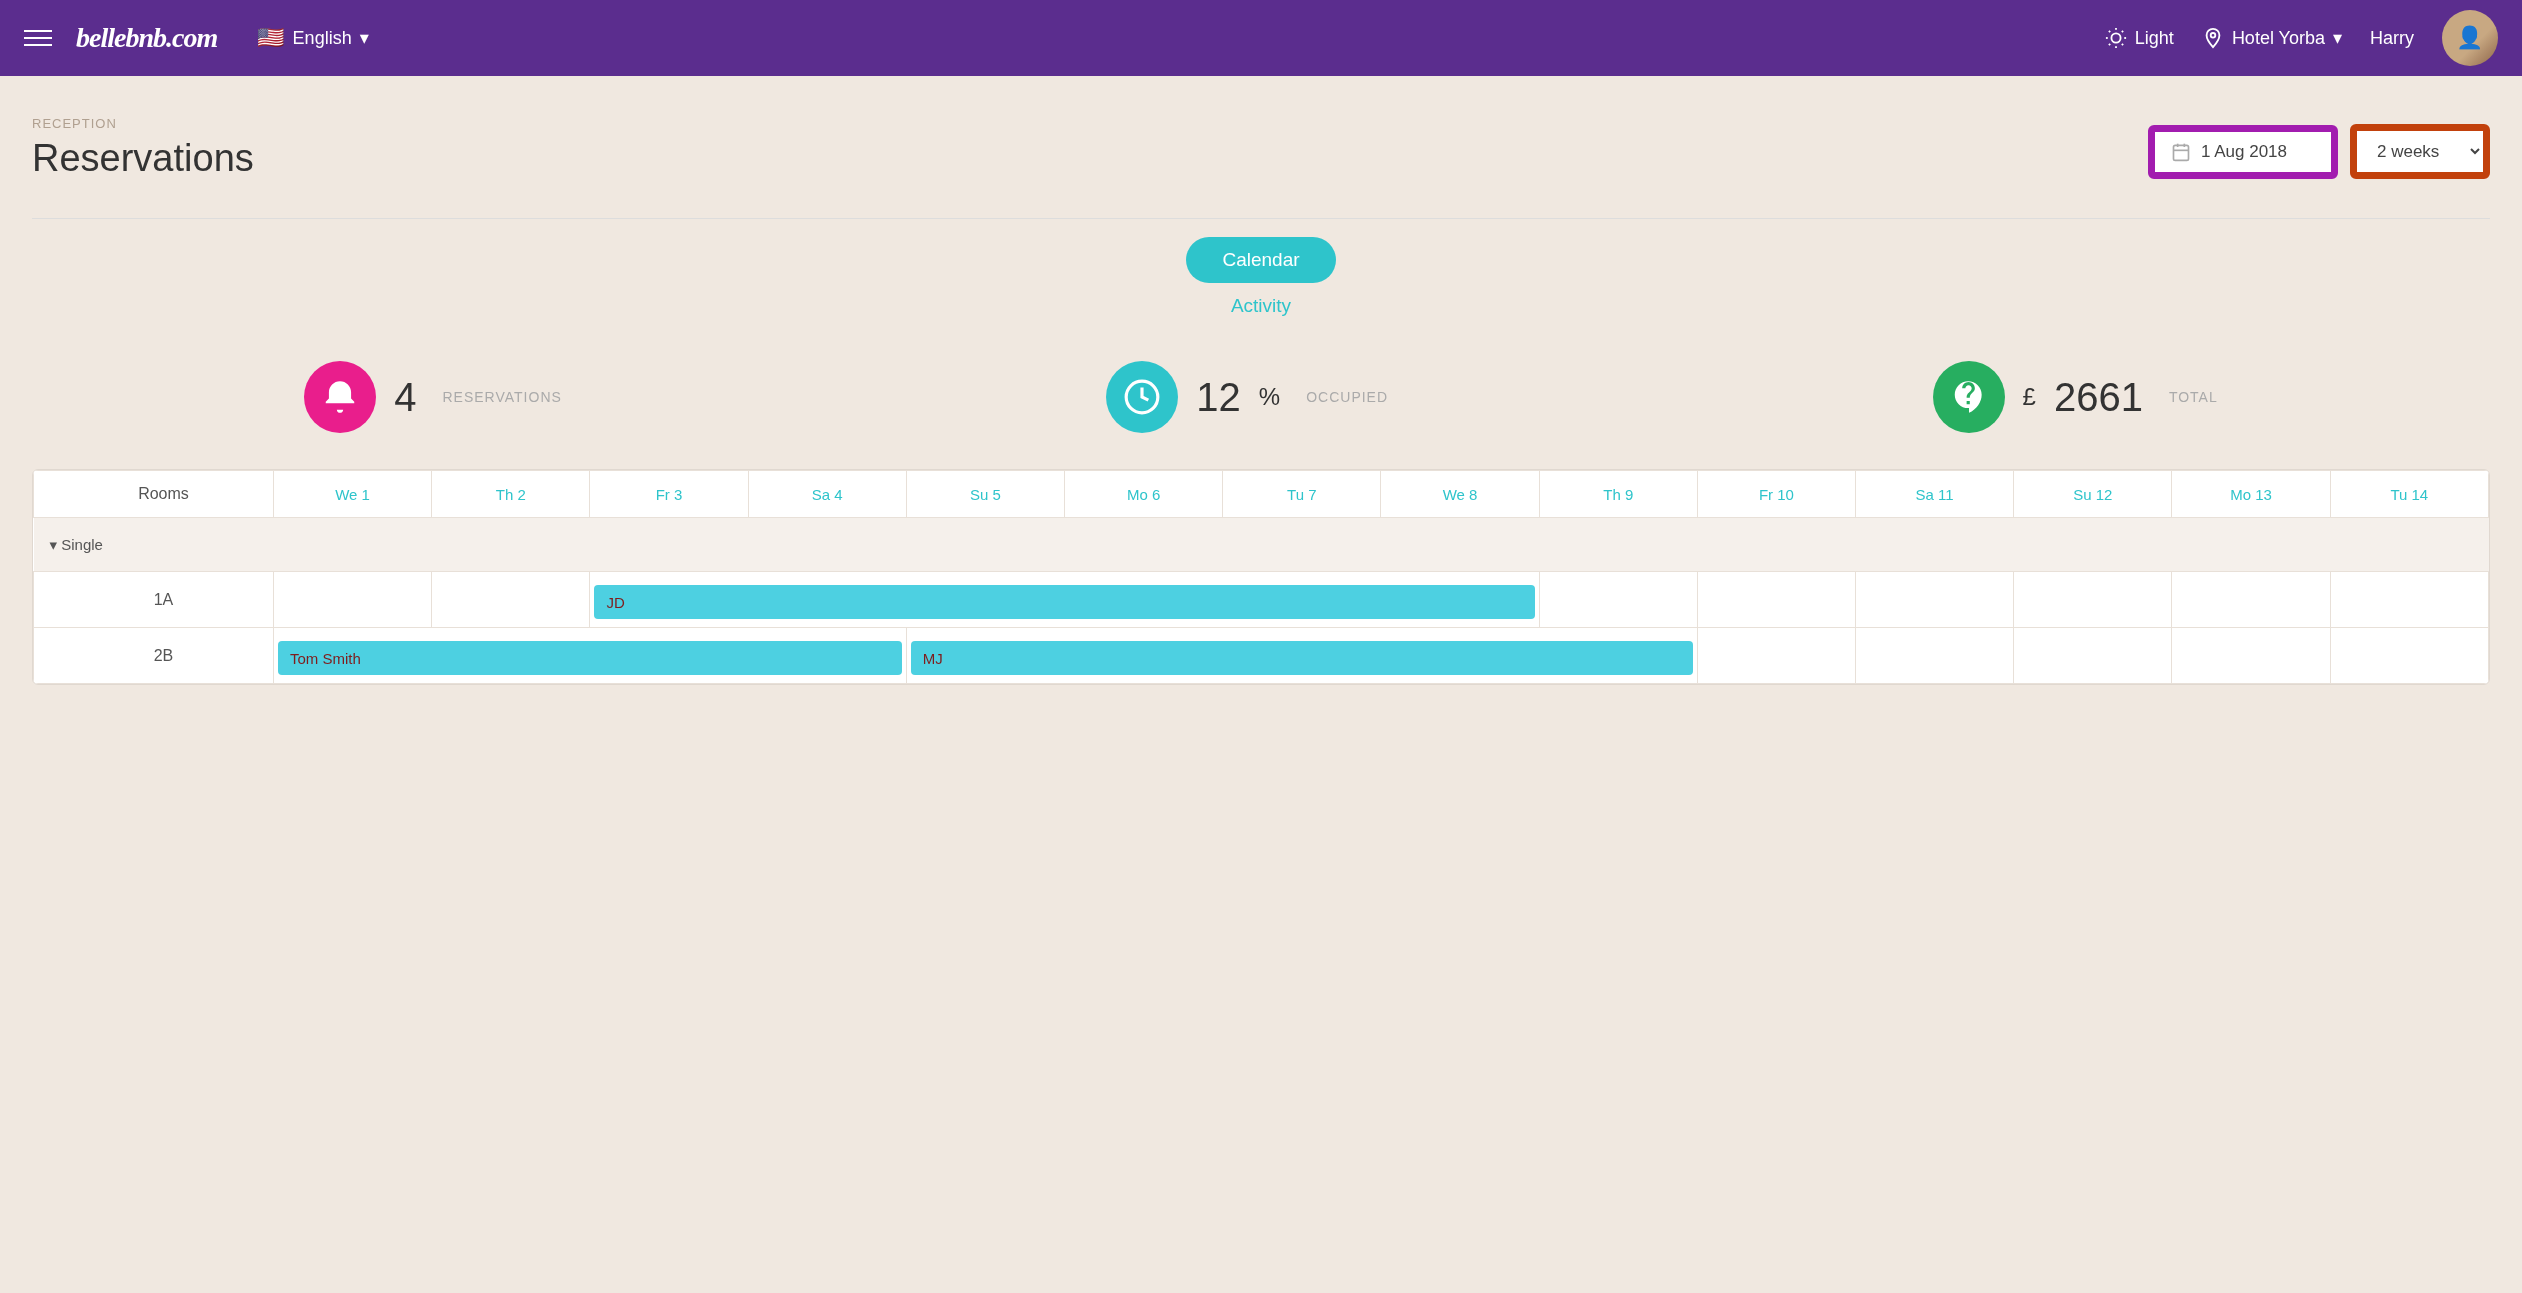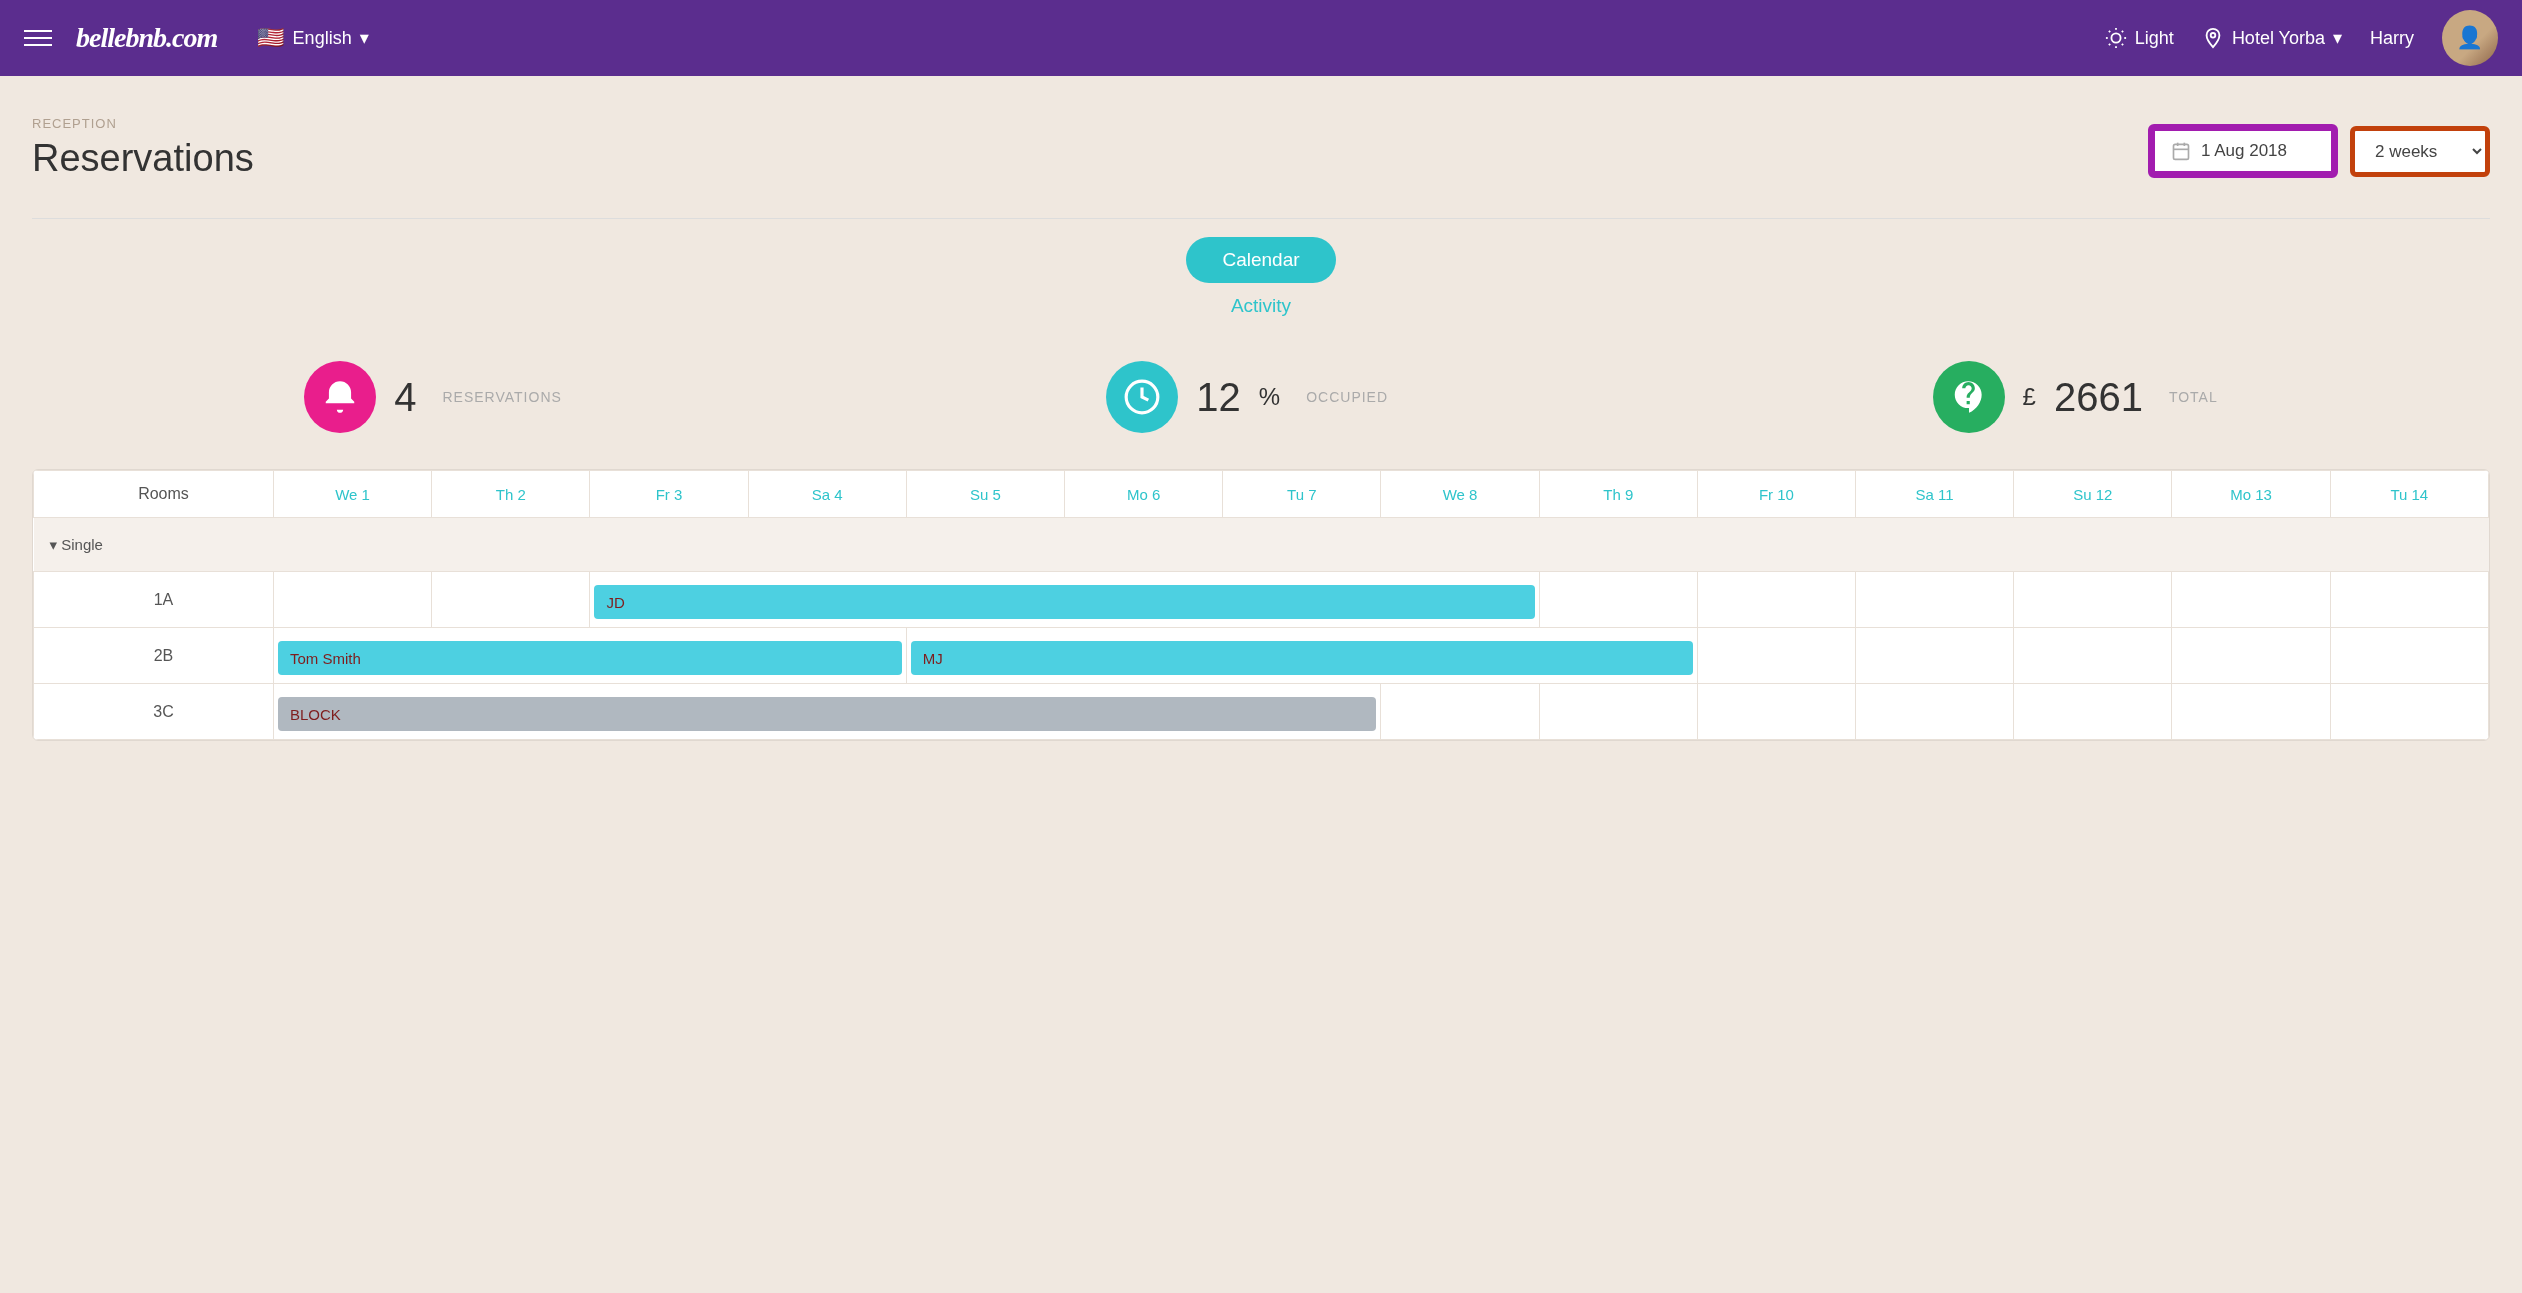--- a/index.html
+++ b/index.html
@@ -62,21 +62,21 @@
     }
     .title-controls {
       display: flex; align-items: center; gap: 12px; margin-top: 8px;
     }
     .date-picker-box {
       display: flex; align-items: center; gap: 10px; background: white; border: 7px solid #a21caf;
       border-radius: 6px; padding: 10px 16px; font-size: 17px; color: #444; cursor: pointer; min-width: 190px;
     }
     .date-picker-box svg { color: #999; }
     .period-select {
-      background: white; border: 5px solid #c2410c; border-radius: 6px; padding: 10px 16px;
+      background: white; border: 7px solid #c2410c; border-radius: 6px; padding: 10px 16px;
       font-size: 17px; color: #444; cursor: pointer; appearance: auto; min-width: 140px;
     }
 
     .divider { border: none; border-top: 1px solid #ddd; margin: 18px 0 18px 0; }
 
     
     .tabs-row {
       display: flex; justify-content: center; align-items: center; gap: 0; margin-bottom: 32px; flex-direction: column;
     }
     .tab-calendar {
@@ -316,31 +316,16 @@
             <div class="booking-bar booking-teal" style="left:4px; right:4px;">MJ</div>
           </td>
 
           <td></td>
           <td></td>
           <td></td>
           <td></td>
           <td></td>
         </tr>
 
-        <tr class="room-row">
-          <td class="rooms-col room-name">3C</td>
-
-          <td class="span-cell" colspan="7" style="padding:0; position:relative;">
-            <div class="booking-bar booking-gray" style="left:4px; right:4px;">BLOCK</div>
-          </td>
-
-          <td></td>
-          <td></td>
-          <td></td>
-          <td></td>
-          <td></td>
-          <td></td>
-          <td></td>
-        </tr>
       </tbody>
     </table>
   </div>
 </div>
 
 </body></html>

